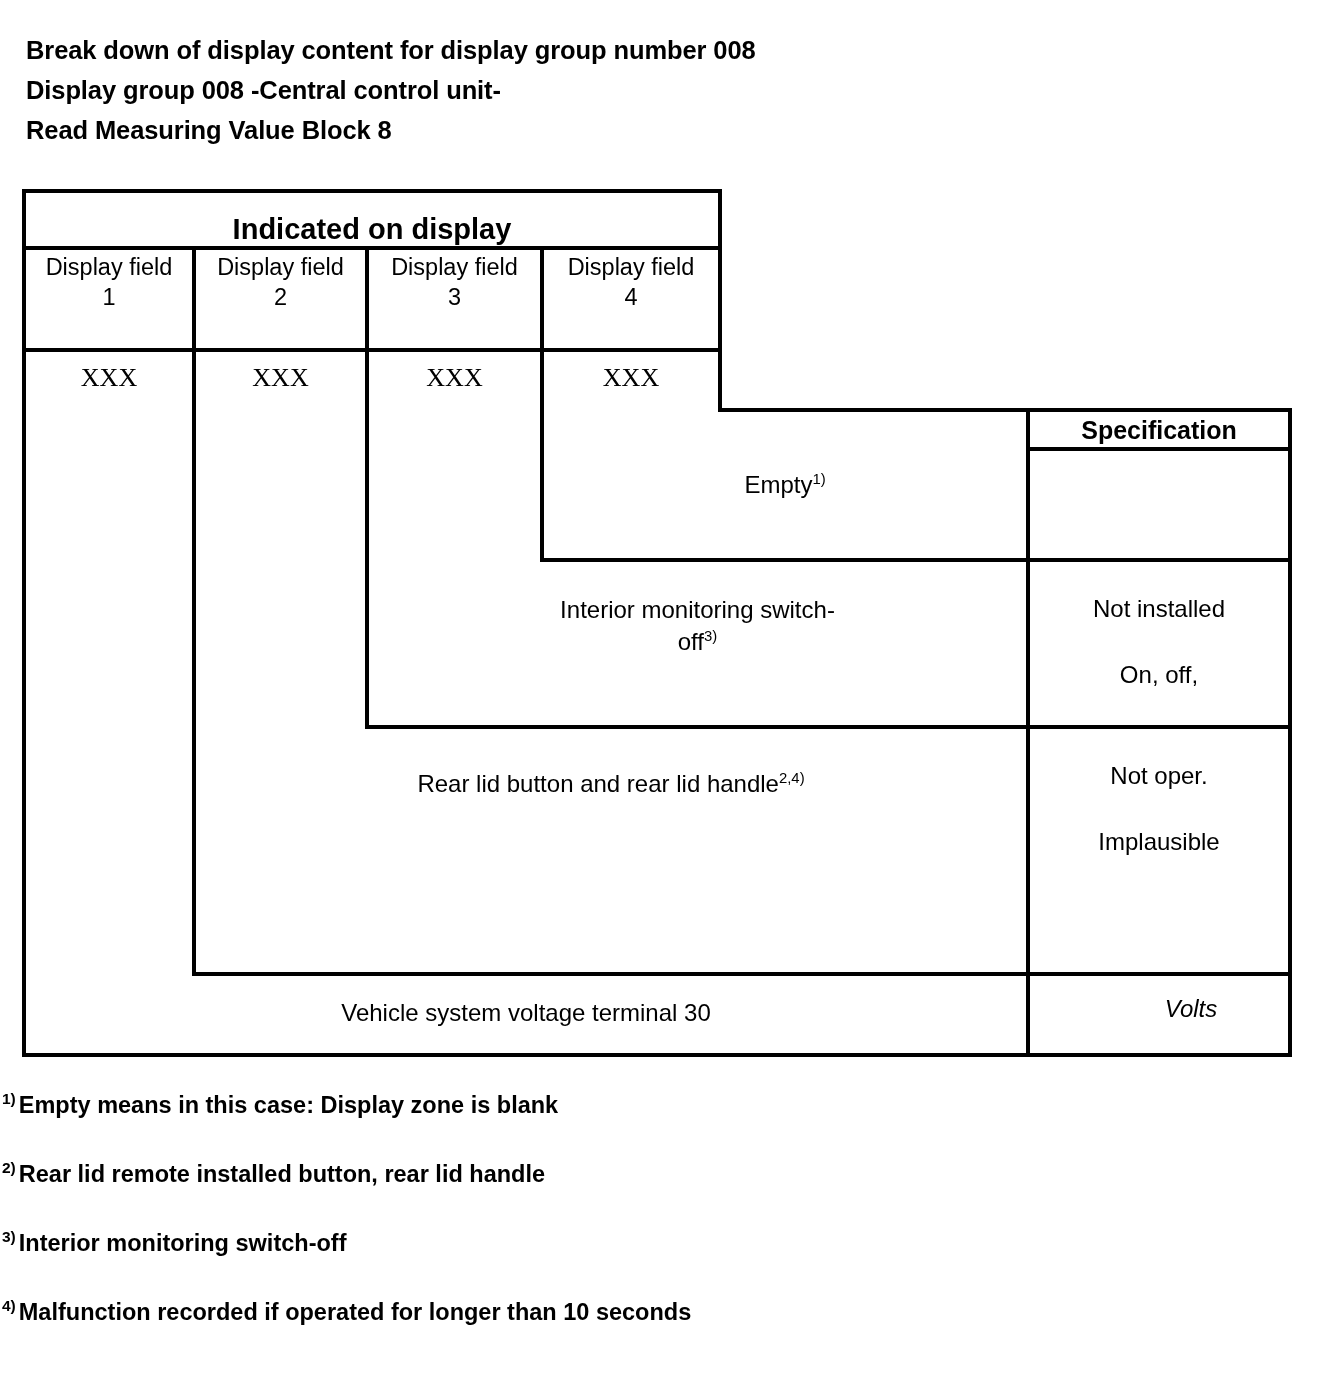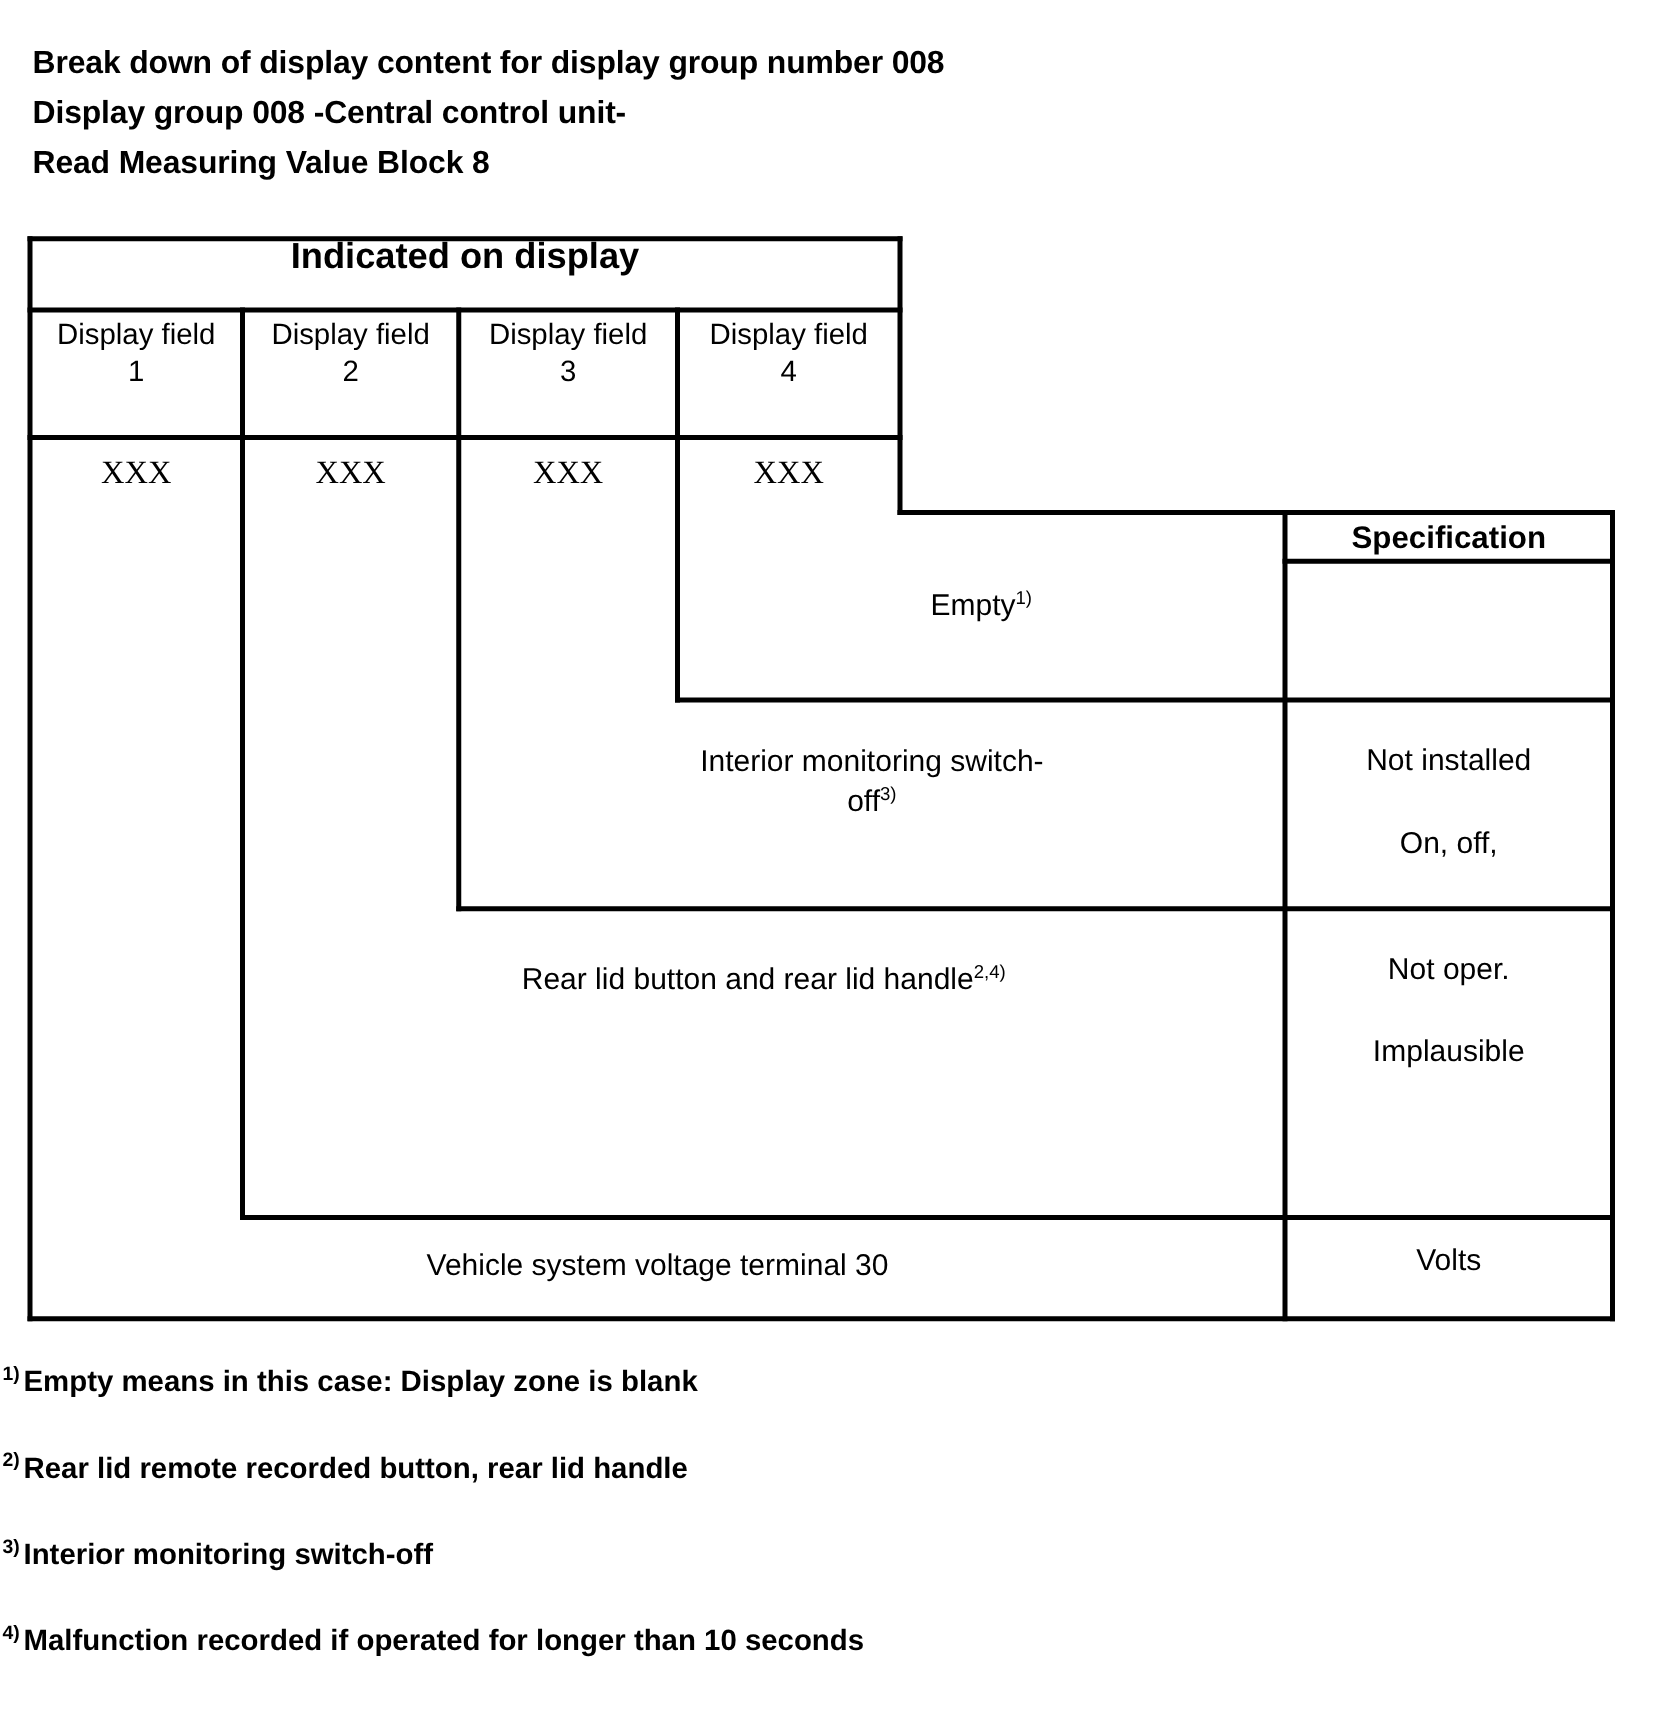--- a/index.html
+++ b/index.html
@@ -154,21 +154,21 @@
     <div class="v" style="left:365px; top:246px; height:483px;"></div>
 
     <div class="v" style="left:540px; top:246px; height:316px;"></div>
 
     <div class="v" style="left:718px; top:189px; height:223px;"></div>
 
     <div class="v" style="left:1026px; top:408px; height:649px;"></div>
 
     <div class="v" style="left:1288px; top:408px; height:649px;"></div>
 
-    <div class="cell cell-title" style="left:26px; top:178px; width:692px; height:53px;">
+    <div class="cell cell-title" style="left:26px; top:202px; width:692px; height:53px;">
       <span class="tx">Indicated on display</span>
     </div>
 
     <div class="cell cell-spec-head" style="left:1030px; top:412px; width:258px; height:35px;">
       <span class="tx">Specification</span>
     </div>
 
     <div class="cell top fieldlabel" style="left:26px; top:252px; width:166px; height:96px;">
       <span class="tx"><span>Display field</span><br><span>1</span></span>
     </div>
@@ -218,32 +218,32 @@
     <div class="cell top speclist" style="left:1030px; top:761px; width:258px; height:200px;">
       <span class="tx">
         <span class="sline">Not oper.</span>
         <span class="sline">Implausible</span>
       </span>
     </div>
 
     <div class="cell" style="left:26px; top:976px; width:1000px; height:73px;">
       <span class="tx">Vehicle system voltage terminal 30</span>
     </div>
-    <div class="cell speclist" style="left:1030px; top:976px; width:258px; height:65px;">
+    <div class="cell speclist" style="left:1062px; top:976px; width:258px; height:65px;font-style:italic;">
       <span class="tx">Volts</span>
     </div>
 
   </div>
 
   <div class="footnotes">
     <div class="fn">
       <span class="mk">1)</span><span>Empty means in this case: Display zone is blank</span>
     </div>
     <div class="fn">
-      <span class="mk">2)</span><span>Rear lid remote recorded button, rear lid handle</span>
+      <span class="mk">2)</span><span>Rear lid remote installed button, rear lid handle</span>
     </div>
     <div class="fn">
       <span class="mk">3)</span><span>Interior monitoring switch-off</span>
     </div>
     <div class="fn">
       <span class="mk">4)</span><span>Malfunction recorded if operated for longer than 10 seconds</span>
     </div>
   </div>
 
 </div>

